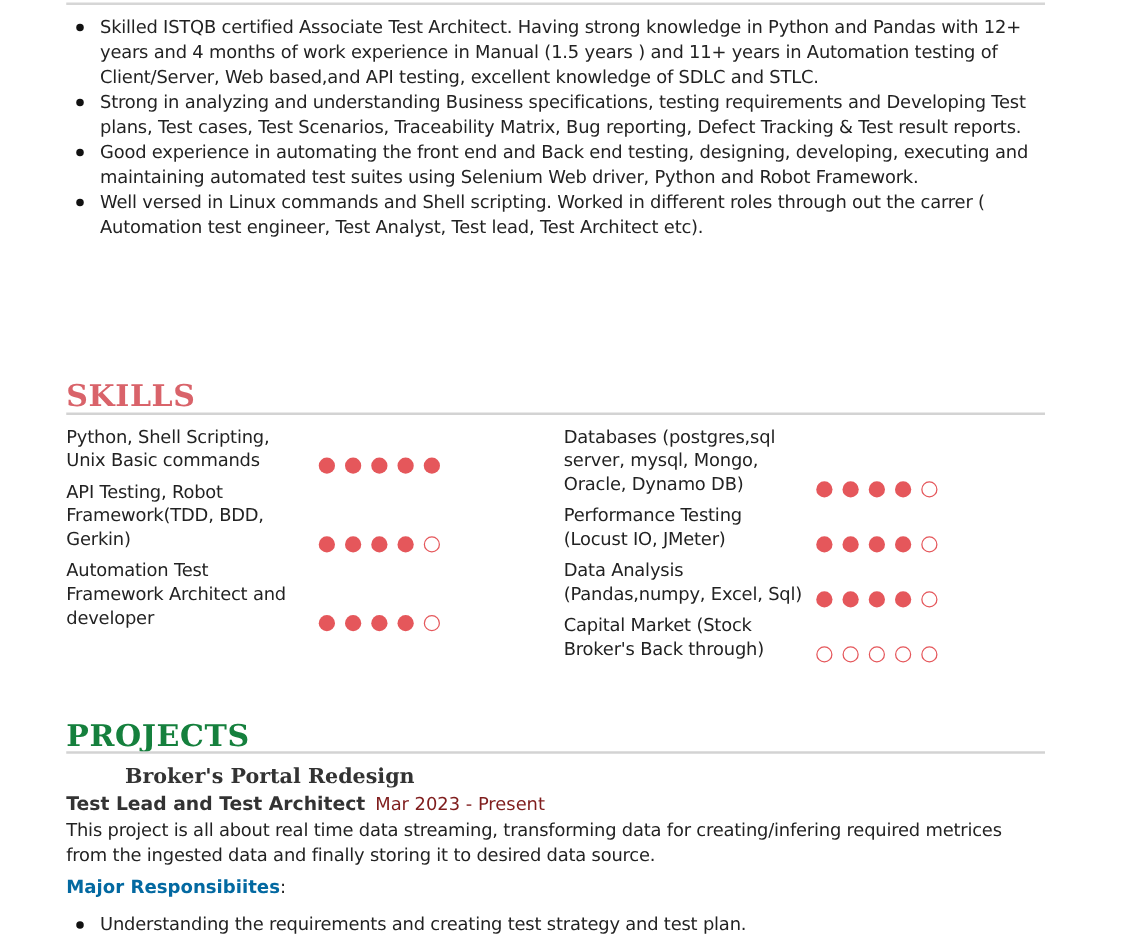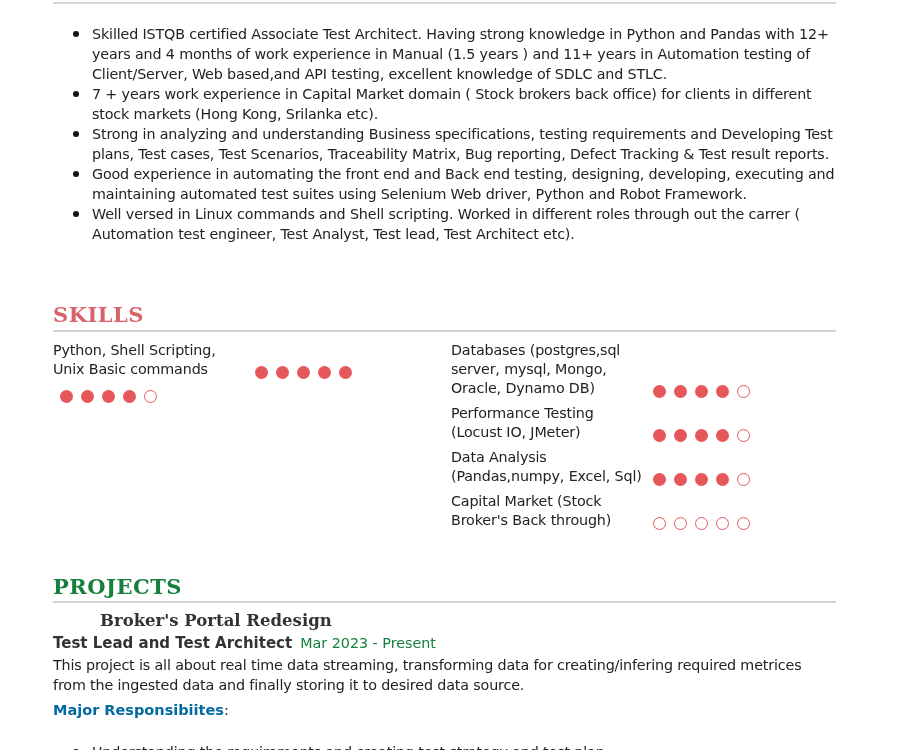--- a/index.html
+++ b/index.html
@@ -1,24 +1,24 @@
 <!DOCTYPE html>
 <html><head>
   <meta charset="utf-8">
   <style>
     html, body { margin: 0; padding: 0; background: #ffffff; }
     body { width: 902px; height: 750px; overflow: hidden; position: relative;
       font-family: "DejaVu Sans", sans-serif; color: #222; }
     .page { position: absolute; left: 53px; top: 0; width: 783px; }
     .top-rule { position: absolute; left: 53px; top: 2px; width: 783px; height: 2px; background: #d6d6d6; }
-    ul.bullets { list-style: none; margin: 12px; padding: 0; }
+    ul.bullets { list-style: none; margin: 0; padding: 0; }
     ul.bullets li { position: relative; padding-left: 27px; font-size: 14.3px; line-height: 20px; letter-spacing: -0.15px; }
     ul.bullets li::before { content: ""; position: absolute; left: 8px; top: 7px; width: 6px; height: 6px; border-radius: 50%; background: #111; }
     .summary { position: absolute; top: 12px; left: 0; width: 783px; }
-    .section-title { position: absolute; left: 0; font-family: "DejaVu Serif", serif; font-weight: bold; font-size: 21px; letter-spacing: 0.5px; }
+    .section-title { position: absolute; left: 0; font-family: "DejaVu Serif", serif; font-weight: bold; font-size: 24px; letter-spacing: 0.5px; }
     .section-rule { position: absolute; left: 0; width: 783px; height: 2px; background: #d3d3d3; }
     .skills-col { position: absolute; width: 360px; }
     .skill-row { display: flex; align-items: flex-end; margin-bottom: 6px; }
     .skill-name { width: 195px; font-size: 14.3px; line-height: 19px; letter-spacing: -0.15px; }
     .dots { display: flex; gap: 8px; padding-top: 5px; margin-left: 7px; }
     .dot { width: 13px; height: 13px; border-radius: 50%; box-sizing: border-box; }
     .dot.full { background: var(--accent); }
     .dot.empty { border: 1.3px solid var(--accent); background: #fff; }
     .proj-title { position: absolute; left: 0; top: 611px; font-family: "DejaVu Serif", serif; font-weight: bold; font-size: 16.5px; color: #333; margin-left: 47px; }
     .proj-role-line { position: absolute; left: 0; top: 634px; font-size: 15px; }
@@ -31,41 +31,51 @@
   </style>
 </head>
 <body style="--accent: #e5575b;">
 
 <div class="top-rule"></div>
 
 <div class="page">
 
   <ul class="bullets summary">
     <li>Skilled ISTQB certified Associate Test Architect. Having strong knowledge in Python and Pandas with 12+ years and 4 months of work experience in Manual (1.5 years ) and 11+ years in Automation testing of Client/Server, Web based,and API testing, excellent knowledge of SDLC and STLC.</li>
-    <li>7 + years work experience in Capital Market domain ( Stock brokers back office) for clients in different stock markets (Hong Kong, Srilanka etc).</li>
     <li>Strong in analyzing and understanding Business specifications, testing requirements and Developing Test plans, Test cases, Test Scenarios, Traceability Matrix, Bug reporting, Defect Tracking &amp; Test result reports.</li>
     <li>Good experience in automating the front end and Back end testing, designing, developing, executing and maintaining automated test suites using Selenium Web driver, Python and Robot Framework.</li>
     <li>Well versed in Linux commands and Shell scripting. Worked in different roles through out the carrer ( Automation test engineer, Test Analyst, Test lead, Test Architect etc).</li>
   </ul>
 
   <div class="section-title" style="top: 302px; color: rgb(217, 99, 106);">SKILLS</div>
   <div class="section-rule" style="top:330px"></div>
 
   <div class="skills-col" id="skills-left" style="left:0; top:341px">
       <div class="skill-row">
         <div class="skill-name">Python, Shell Scripting, Unix Basic commands</div>
         <div class="dots">
           <span class="dot full"></span>
           <span class="dot full"></span>
           <span class="dot full"></span>
           <span class="dot full"></span>
           <span class="dot full"></span>
         </div>
       </div>
       <div class="skill-row">
+        <div class="skill-name">API Testing, Robot Framework(TDD, BDD, Gerkin)</div>
+        <div class="dots">
+          <span class="dot full"></span>
+          <span class="dot full"></span>
+          <span class="dot full"></span>
+          <span class="dot full"></span>
+          <span class="dot empty"></span>
+        </div>
+      </div>
+      <div class="skill-row">
+        <div class="skill-name">Automation Test Framework Architect and developer</div>
         <div class="dots">
           <span class="dot full"></span>
           <span class="dot full"></span>
           <span class="dot full"></span>
           <span class="dot full"></span>
           <span class="dot empty"></span>
         </div>
       </div>
     </div>
   <div class="skills-col" id="skills-right" style="left:398px; top:341px">
@@ -109,20 +119,20 @@
           <span class="dot empty"></span>
         </div>
       </div>
     </div>
 
   <div class="section-title" style="top: 574px; color: #15803d;">PROJECTS</div>
   <div class="section-rule" style="top:601px"></div>
 
   <div class="proj-title">Broker's Portal Redesign</div>
   <div class="proj-role-line">
-    <span class="proj-role">Test Lead and Test Architect</span><span class="proj-date" style="color: #15803d;">Mar 2023 - Present</span>
+    <span class="proj-role">Test Lead and Test Architect</span><span class="proj-date" style="color: #7f1d1d;">Mar 2023 - Present</span>
   </div>
   <div class="proj-desc">This project is all about real time data streaming, transforming data for creating/infering required metrices from the ingested data and finally storing it to desired data source.</div>
   <div class="resp-label"><b>Major Responsibiites</b><span>:</span></div>
   <ul class="bullets resp-list">
     <li>Understanding the requirements and creating test strategy and test plan.</li>
   </ul>
 </div>
 
 </body></html>

